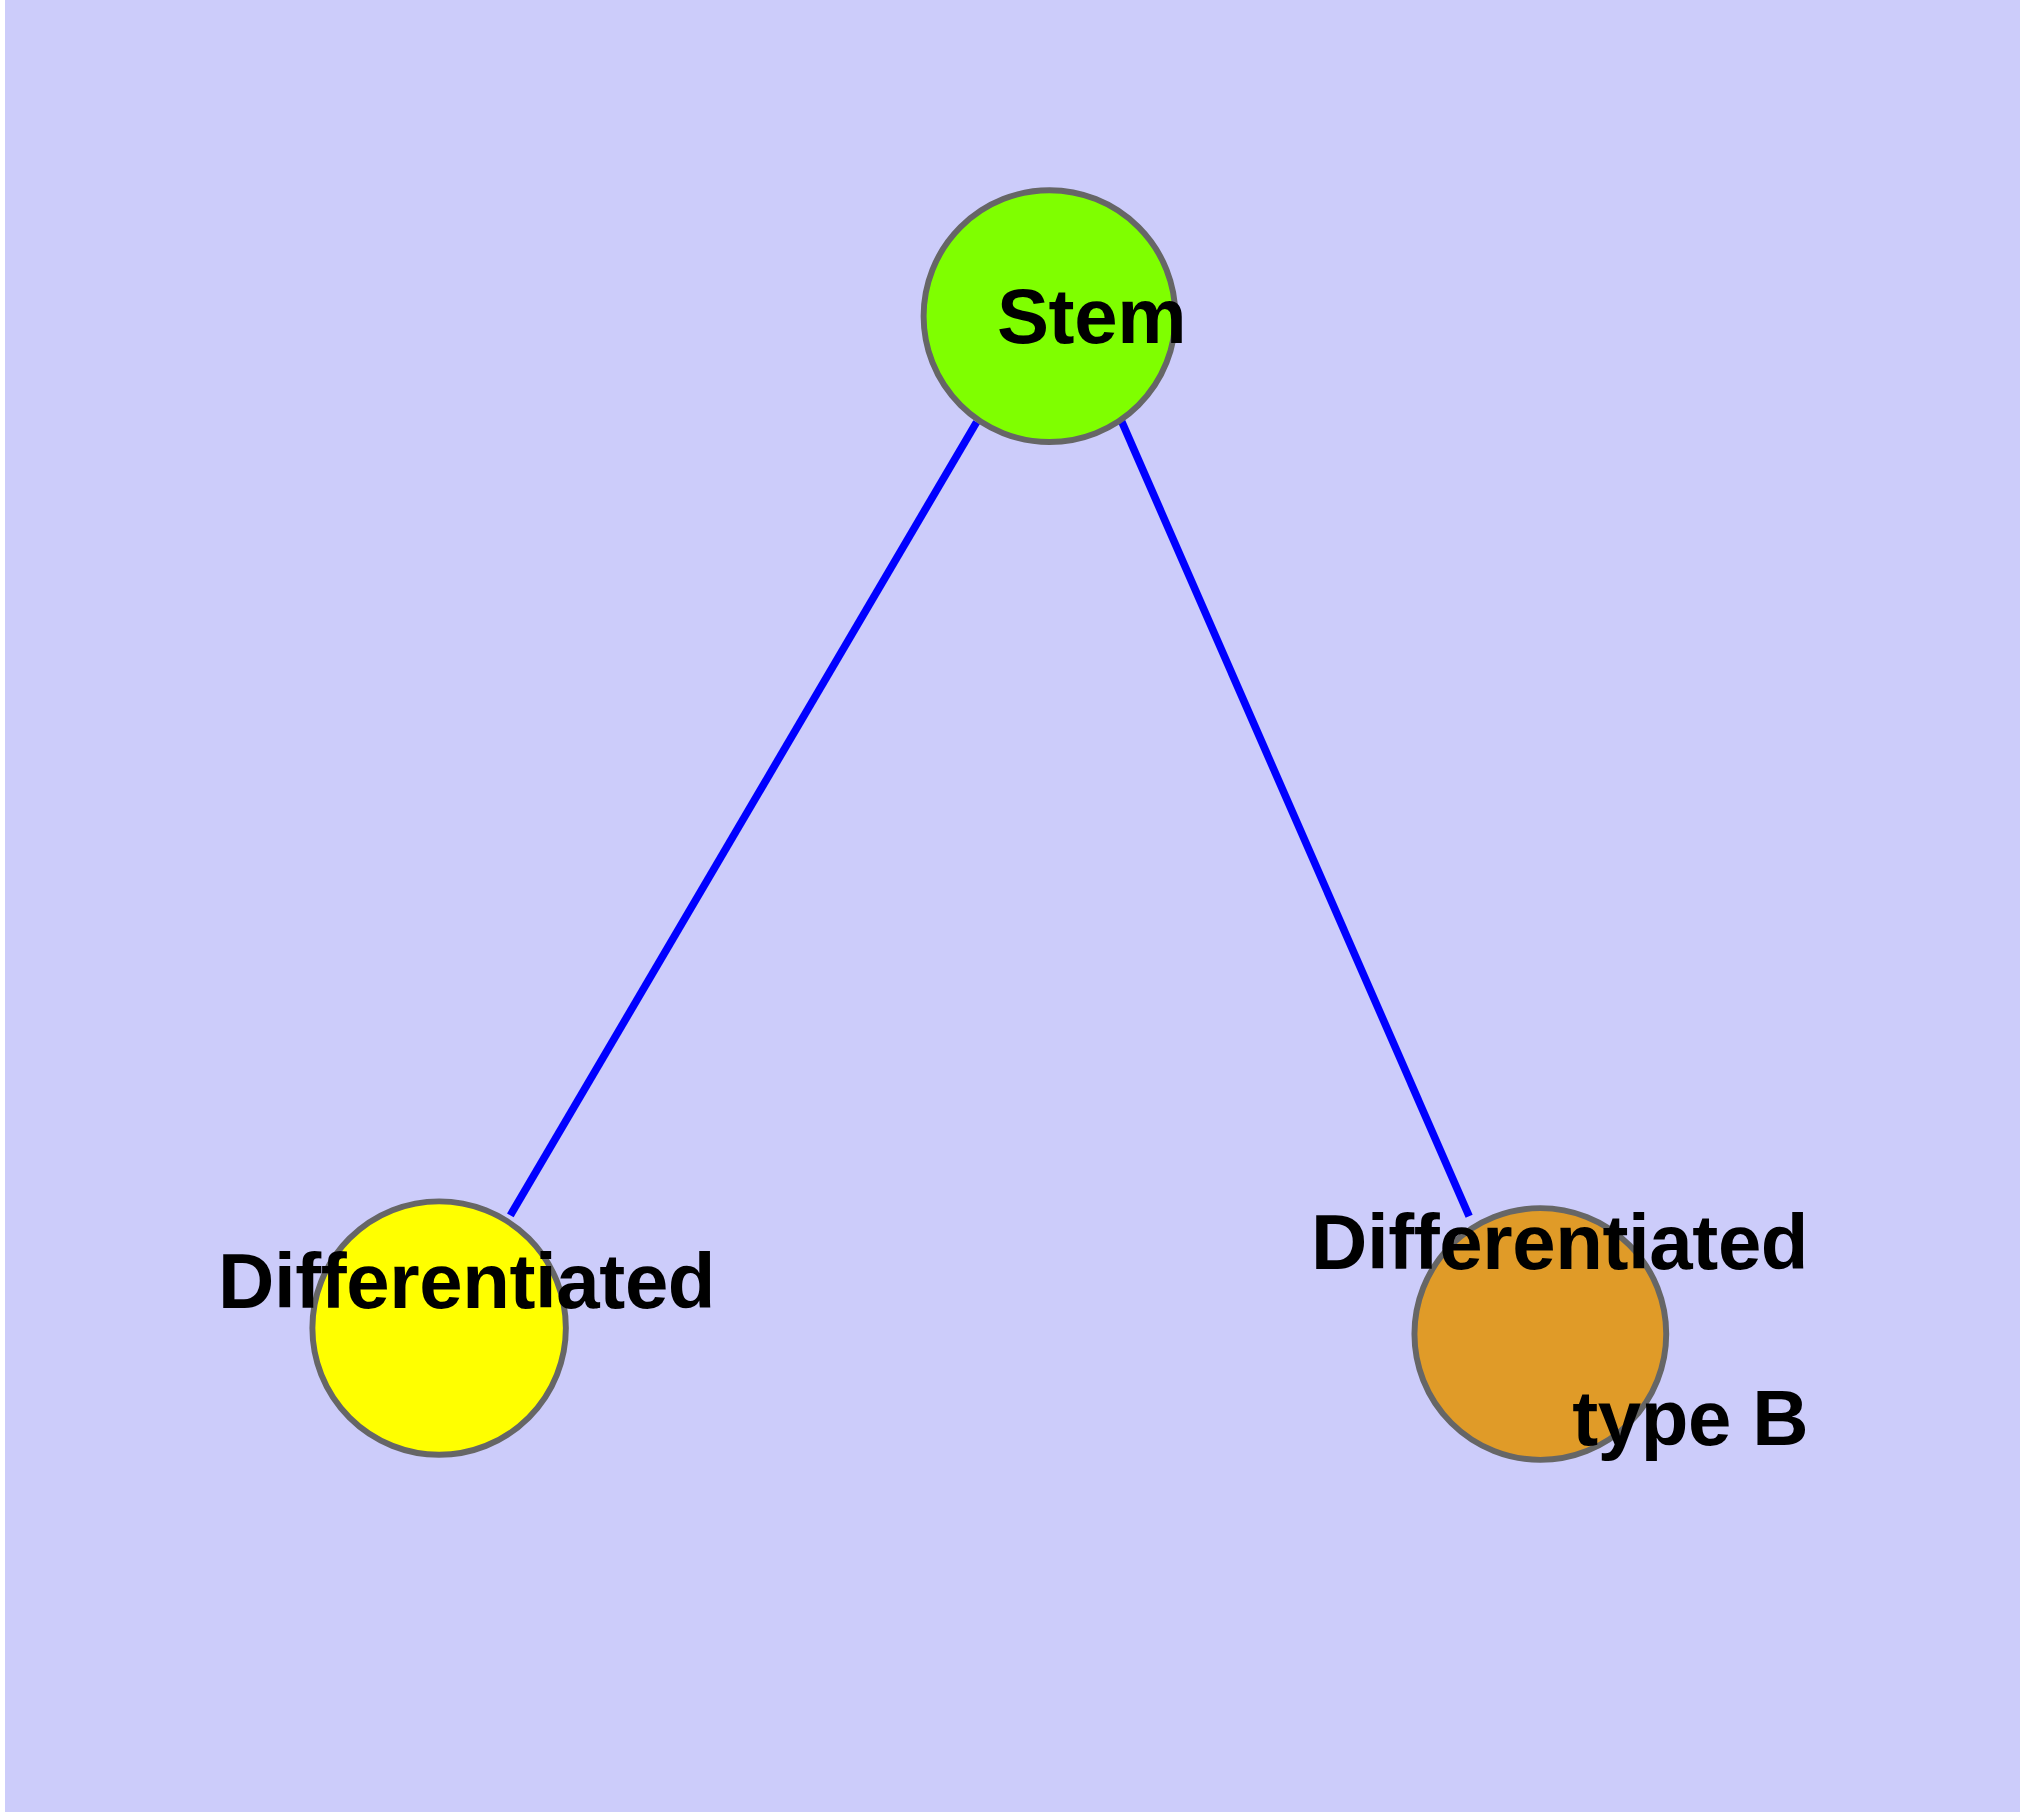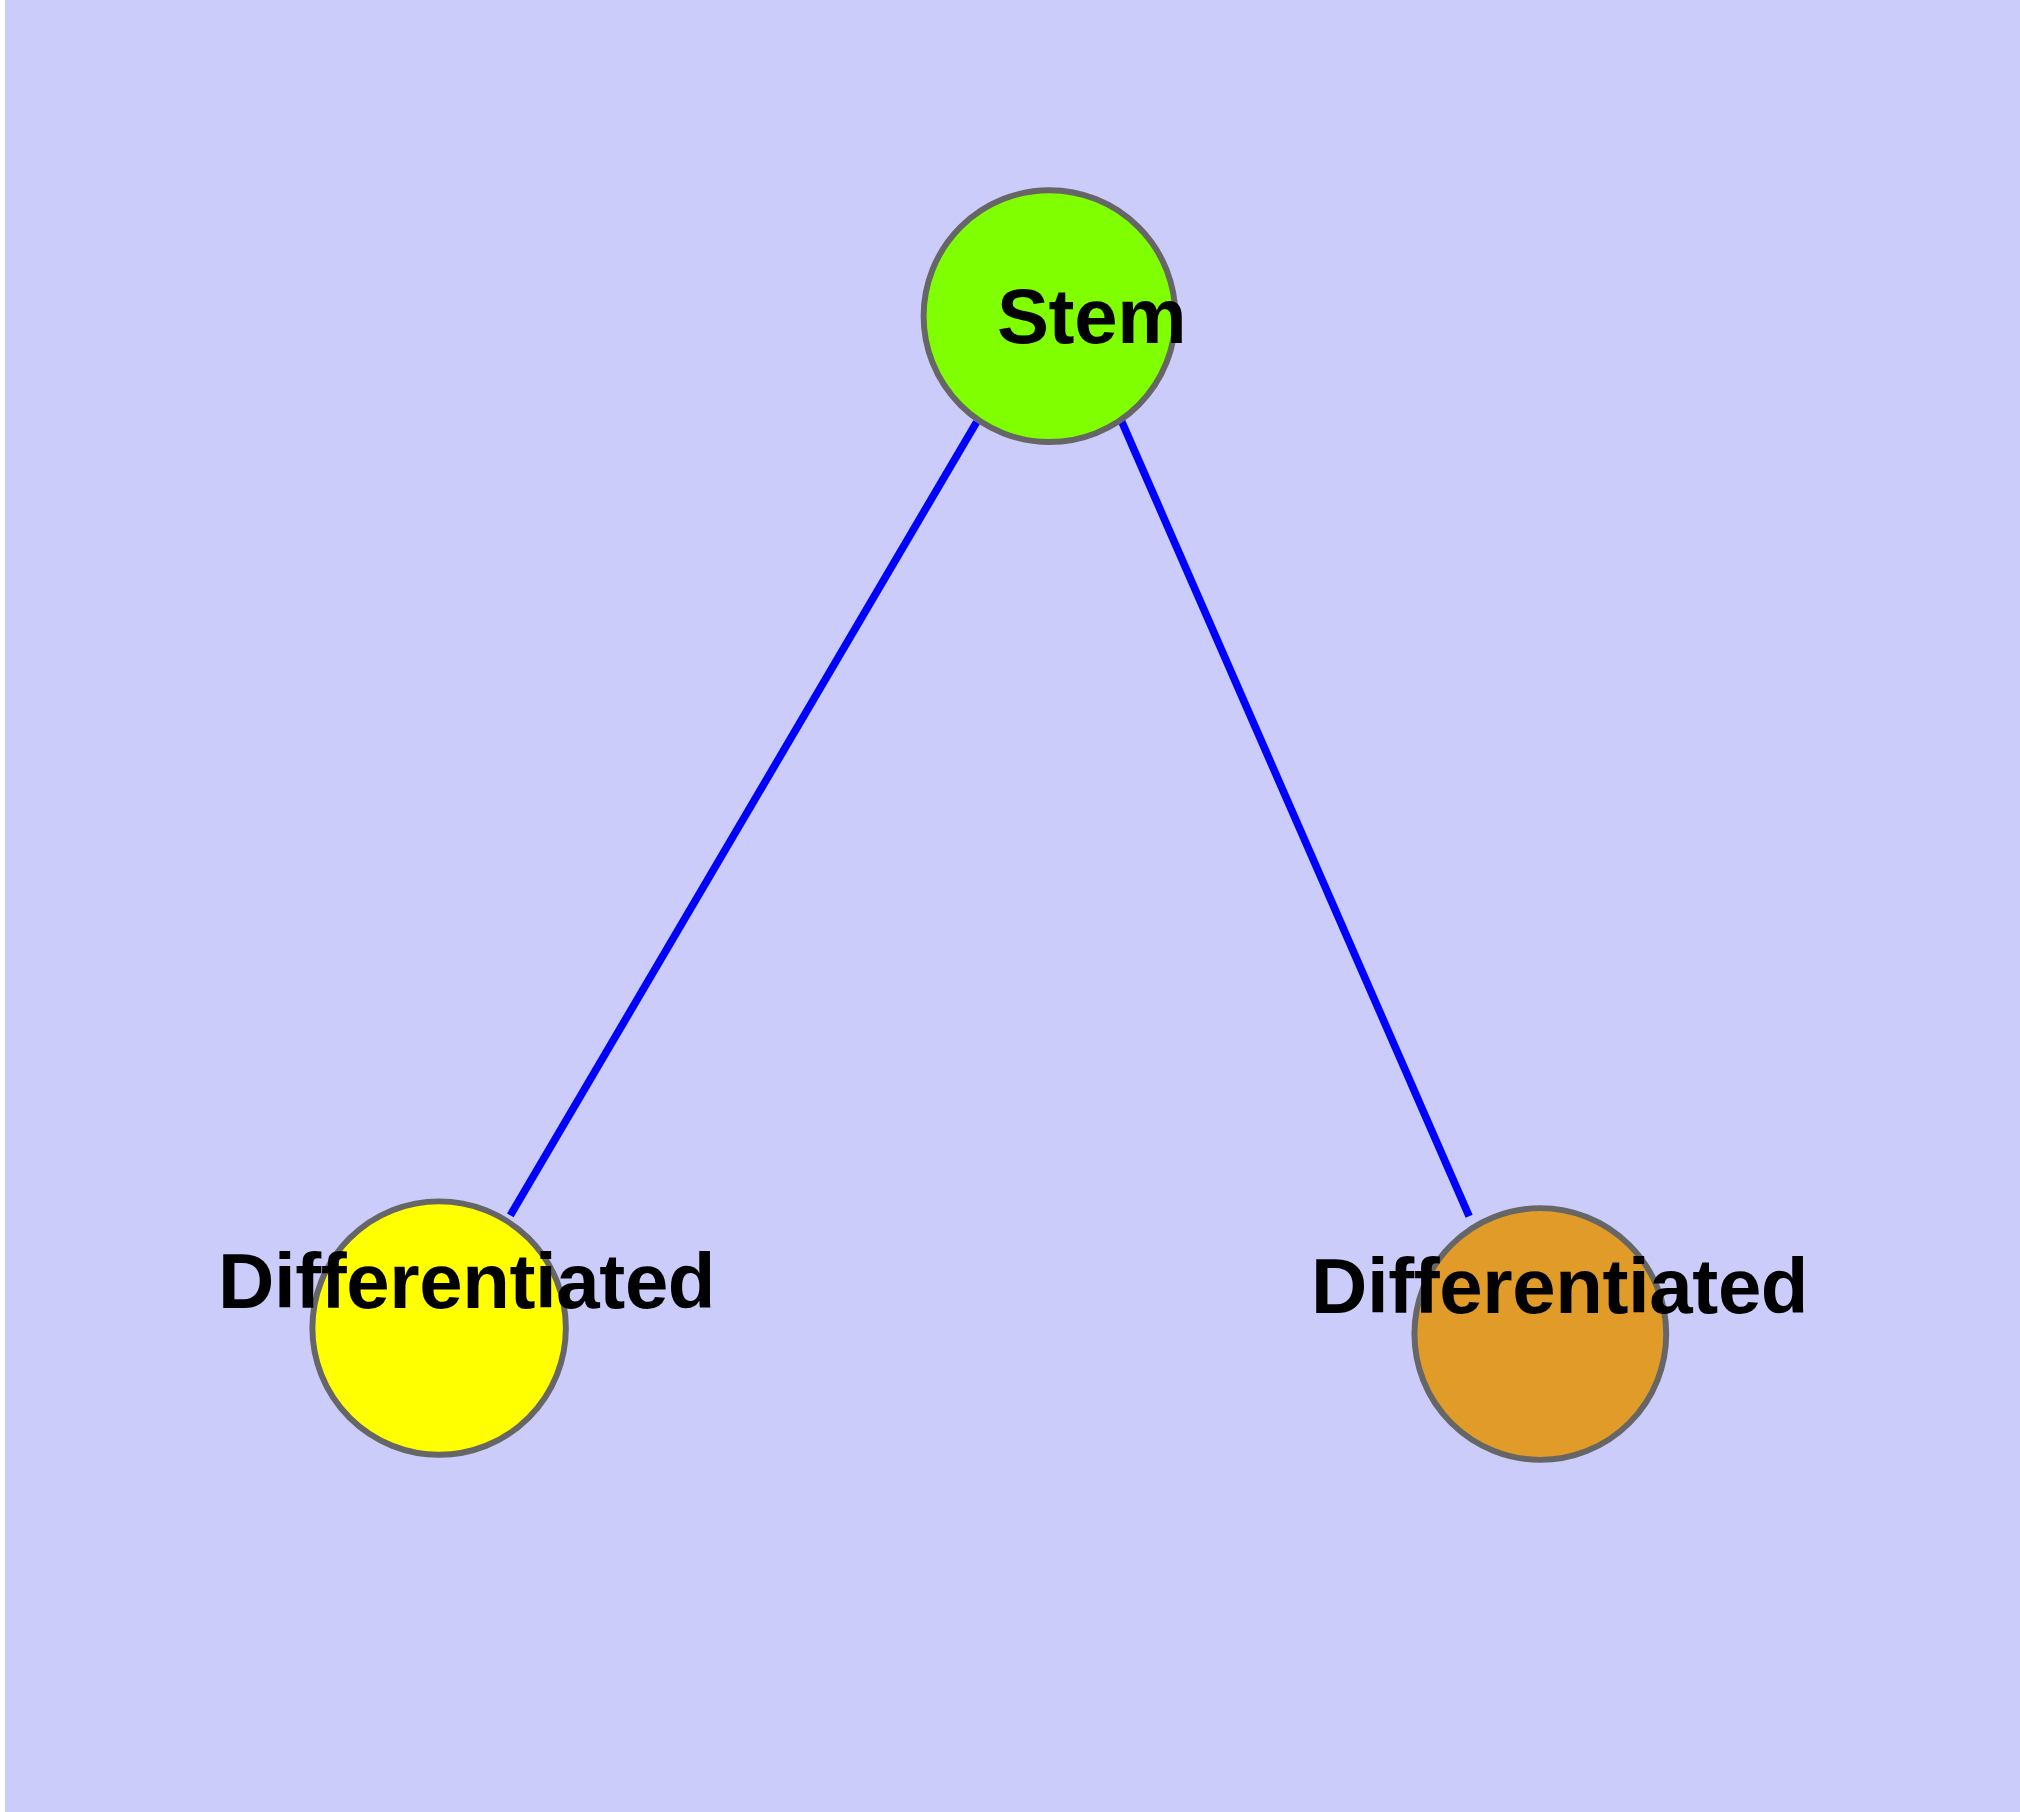--- a/index.html
+++ b/index.html
@@ -68,16 +68,17 @@
   <div class="node-label" style="left: 1049px; top: 316px; color: rgb(0, 0, 0); font-size: 78px;">
     <span>Stem</span>
   </div>
 
   <div class="node-label" style="left: 424px; top: 1325px; color: rgb(0, 0, 0); font-size: 78px;">
     <span>Differentiated</span><br>
   </div>
 
   <div class="node-label" style="left: 1517px; top: 1330px; color: rgb(0, 0, 0); font-size: 78px;">
     <span>Differentiated</span><br>
+    <span>type B</span>
   </div>
 
 </div>
 
 
 </body></html>

